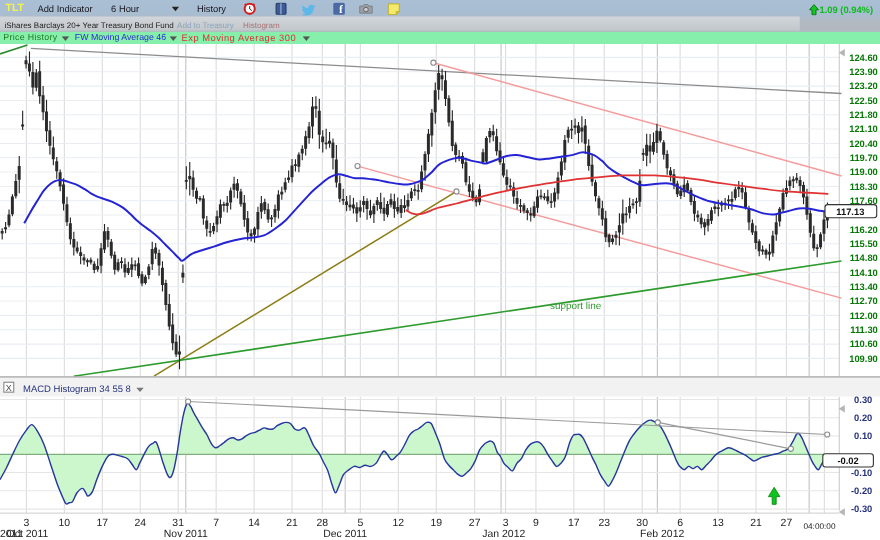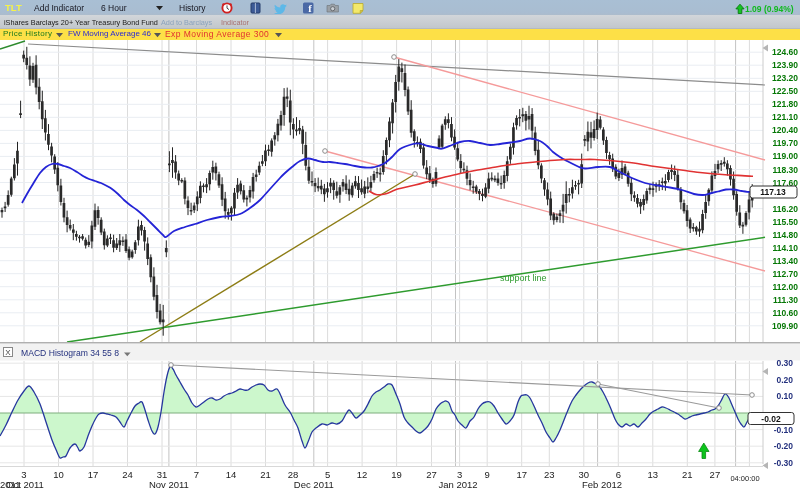--- a/index.html
+++ b/index.html
@@ -203,26 +203,26 @@
     <path d="M106 3.5h3l1-1.3h3.4l1 1.3h3v6.5h-11.4z" fill="#9aa0a6" stroke="#6a7076" stroke-width="0.6"></path>
     <circle cx="111.7" cy="6.7" r="2.1" fill="#c8cdd2" stroke="#55595e" stroke-width="0.8"></circle>
     <path d="M132 1.5h10v7l-2.8 2.8h-7.2z" fill="#f3e96b" stroke="#b9a929" stroke-width="0.8"></path>
     <path d="M142 8.5h-2.8v2.8z" fill="#d8c84a" stroke="#b9a929" stroke-width="0.7"></path>
   </svg>
   <svg style="position:absolute;left:735px;top:2.5px" width="10" height="11">
         <path d="M3.2 10.5v-4.6H0.9L5 1.2l4.1 4.7H6.8v4.6z" fill="#15c424" stroke="#0a7a12" stroke-width="0.9"></path>
       </svg>
   <span style="position:absolute;left:745px;top:3.5px;font-size:8.5px;font-weight:bold;color:#0fba1e">1.09 (0.94%)</span>
 </div>
-<div style="position:absolute;left:0;top:15px;width:800px;height:14px;background:linear-gradient(#d2d6da,#c2c7cb);border-bottom:1px solid #b4bac0;box-sizing:border-box">
+<div style="position:absolute;left:0;top:15px;width:727px;height:14px;background:linear-gradient(#d2d6da,#c2c7cb);border-bottom:1px solid #b4bac0;box-sizing:border-box">
   <span style="position:absolute;left:4px;top:3px;font-size:7.3px;color:#1c1c1c">iShares Barclays 20+ Year Treasury Bond Fund</span>
-  <span style="position:absolute;left:161px;top:3px;font-size:7.3px;color:#8ba3bd">Add to Barclays</span>
-  <span style="position:absolute;left:221px;top:3px;font-size:7.3px;color:#a87272">Indicator</span>
-</div>
-<div style="position:absolute;left:0;top:29px;width:800px;height:11px;background:#fde047">
+  <span style="position:absolute;left:161px;top:3px;font-size:7.3px;color:#8ba3bd">Add to Treasury</span>
+  <span style="position:absolute;left:221px;top:3px;font-size:7.3px;color:#a87272">Histogram</span>
+</div>
+<div style="position:absolute;left:0;top:29px;width:800px;height:11px;background:#86efac">
   <span style="position:absolute;left:3px;top:0px;font-size:8px;letter-spacing:0.3px;color:#1e7a1e">Price History</span>
   <svg style="position:absolute;left:56px;top:4px" width="8" height="5">
         <path d="M0 0h7l-3.5 4.2z" fill="#555"></path>
       </svg>
   <span style="position:absolute;left:68px;top:0px;font-size:8px;color:#2a2ad2">FW Moving Average 46</span>
   <svg style="position:absolute;left:154px;top:4px" width="8" height="5">
         <path d="M0 0h7l-3.5 4.2z" fill="#555"></path>
       </svg>
   <span style="position:absolute;left:165px;top:0px;font-size:8.5px;letter-spacing:0.45px;color:#e03030">Exp Moving Average 300</span>
   <svg style="position:absolute;left:275px;top:4px" width="8" height="5">

